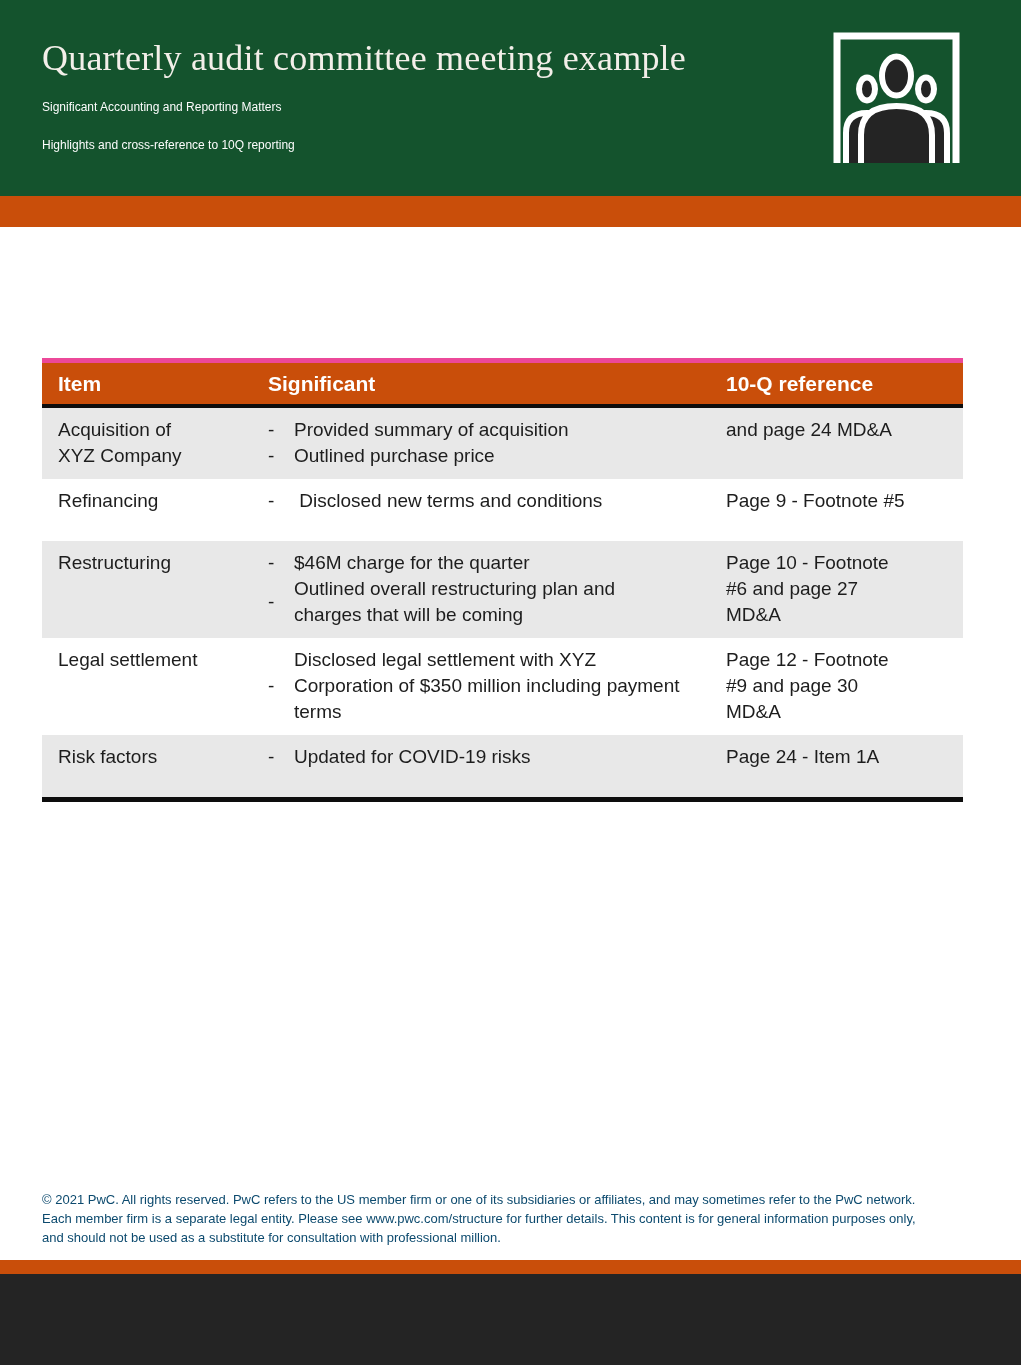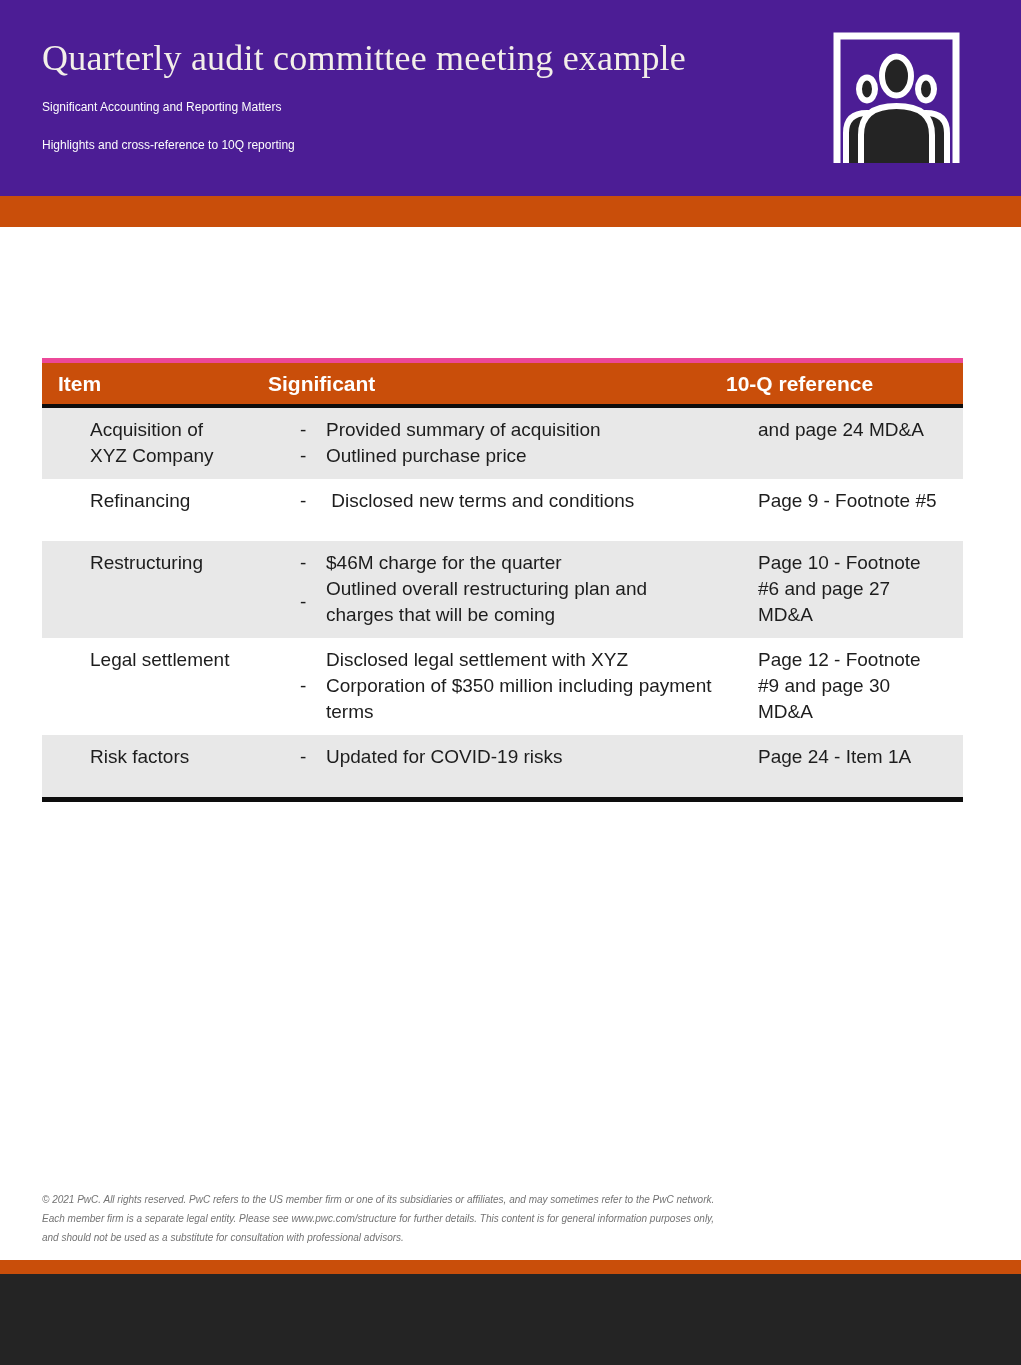--- a/index.html
+++ b/index.html
@@ -13,21 +13,21 @@
     position: relative;
     width: 1021px; height: 1365px;
     overflow: hidden;
     background: #ffffff;
   }
 
   
   .masthead {
     position: relative;
     height: 196px;
-    background: #4c1d95;
+    background: #14532d;
     box-sizing: border-box;
     padding: 36px 0 16px 42px;
   }
   .masthead .title {
     margin: 0;
     font-family: "Liberation Serif", serif;
     font-weight: 400;
     font-size: 36px;
     line-height: 44px;
     letter-spacing: 0.2px;
@@ -75,21 +75,20 @@
     font-weight: 700;
     font-size: 21px;
     line-height: 27px;
   }
   .row {
     display: grid;
     grid-template-columns: 210px 458px 253px;
     background: #ffffff;
     min-height: 62px;
     box-sizing: border-box;
-    padding-left: 32px;
   }
   .row.shaded { background: #e8e8e8; }
   .cell {
     padding: 9px 0 10px 16px;
     box-sizing: border-box;
   }
   .cell-item .item-text {
     display: inline-block;
     max-width: 140px;
   }
@@ -105,24 +104,23 @@
     max-width: 392px;
     white-space: pre-wrap;
   }
   .ref-line { white-space: pre-wrap; }
 
   
   .legal {
     position: absolute;
     left: 42px; top: 1190px;
     width: 930px;
-    font-size: 10px;
+    font-size: 13px;
     line-height: 19px;
-    color: #737373;
-    font-style: italic;
+    color: #0c4a6e;
   }
 
   
   .bottom-accent {
     position: absolute;
     left: 0; bottom: 91px;
     width: 100%; height: 14px;
     background: #c94e0a;
   }
   .bottom-bar {
@@ -252,19 +250,19 @@
       </div>
       <div class="cell cell-ref">
         <div class="ref-line">Page 24 - Item 1A</div>
       </div>
     </div>
   </div>
 
   <div class="legal">
     <div>© 2021 PwC. All rights reserved. PwC refers to the US member firm or one of its subsidiaries or affiliates, and may sometimes refer to the PwC network.</div>
     <div>Each member firm is a separate legal entity. Please see www.pwc.com/structure for further details. This content is for general information purposes only,</div>
-    <div>and should not be used as a substitute for consultation with professional advisors.</div>
+    <div>and should not be used as a substitute for consultation with professional million.</div>
   </div>
 
   <div class="bottom-accent"></div>
   <div class="bottom-bar"></div>
 
 </div>
 
 </body></html>

